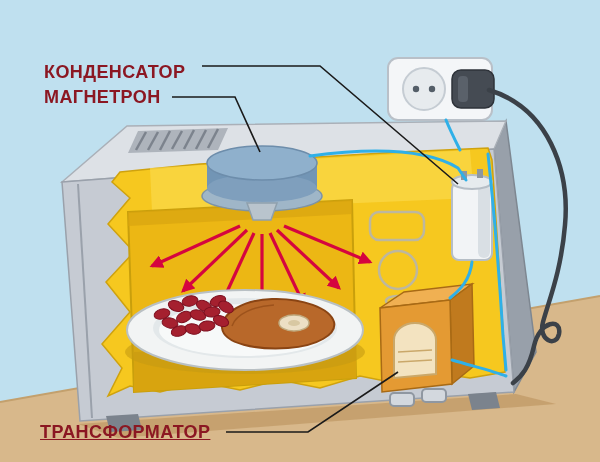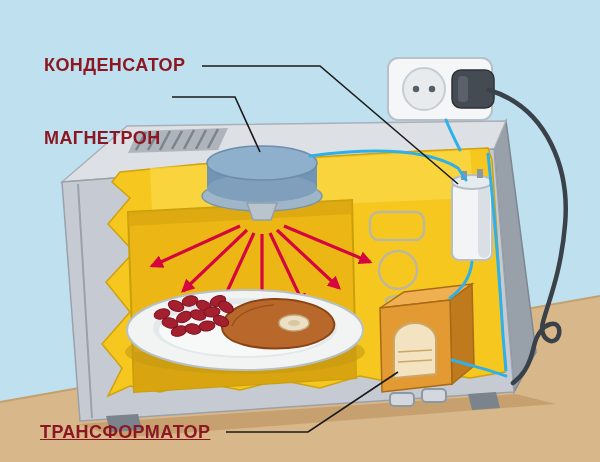--- a/index.html
+++ b/index.html
@@ -1,22 +1,22 @@
 <!DOCTYPE html>
 <html><head>
 <meta charset="utf-8">
 <style>
   html,body{margin:0;padding:0;background:#e8e8e8;}
   .stage{position:relative;width:600px;height:462px;overflow:hidden;
          font-family:"Liberation Sans",sans-serif;}
   .stage svg{position:absolute;left:0;top:0;}
   .label{position:absolute;font-weight:bold;font-size:18px;letter-spacing:.4px;
          color:#8b1722;white-space:nowrap;}
-  #lab-cap{left:44px;top:55px;}
-  #lab-mag{left:44px;top:87px;margin-top:41px;}
+  #lab-cap{left:44px;top:62px;}
+  #lab-mag{left:44px;top:87px;}
   #lab-tra{left:40px;top:422px;text-decoration:underline;}
 </style>
 </head>
 <body>
 
 <div class="stage">
 
 <svg width="600" height="462" viewBox="0 0 600 462">
   <defs>
     <marker id="arr" viewBox="0 0 10 10" refX="8" refY="5" markerWidth="4.2" markerHeight="4.2" orient="auto-start-reverse">

